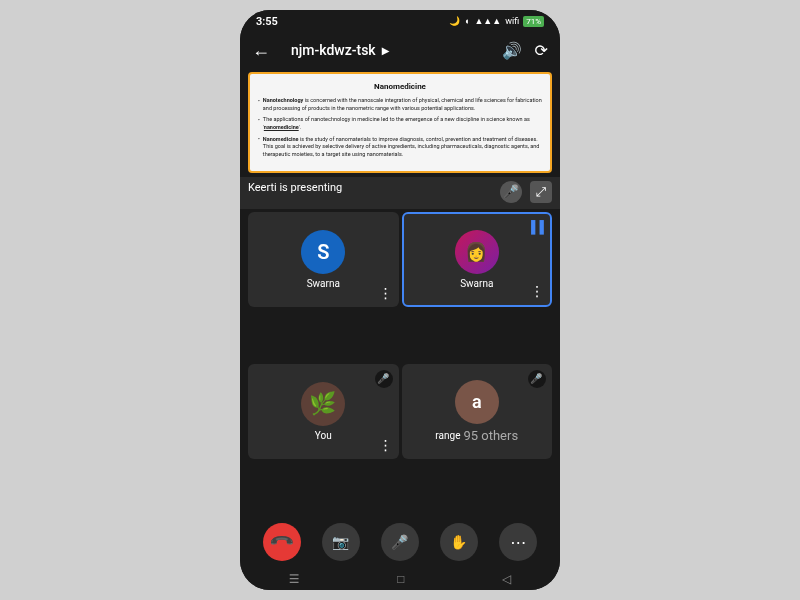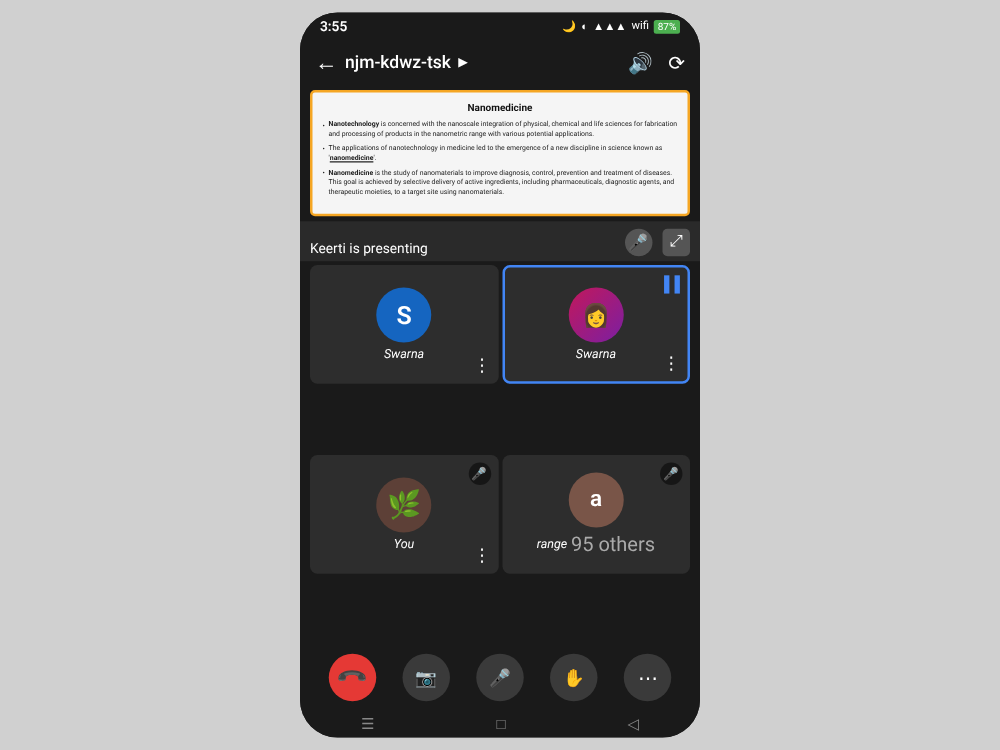--- a/index.html
+++ b/index.html
@@ -50,20 +50,21 @@
     }
     .top-bar-left {
       display: flex;
       align-items: center;
       gap: 6px;
     }
     .top-bar-title {
       color: white;
       font-size: 14px;
       font-weight: 500;
+      margin-left: 15px;
     }
     .top-bar-right {
       display: flex;
       gap: 12px;
       align-items: center;
     }
     .presentation-area {
       background: #f5f5f5;
       border: 2.5px solid #f5a623;
       margin: 4px 8px;
@@ -94,21 +95,21 @@
     }
     .keyword {
       font-weight: 700;
     }
     .underline {
       text-decoration: underline;
     }
     .presenting-bar {
       background: #2a2a2a;
       display: flex;
-      align-items: flex-end;
+      align-items: flex-start;
       justify-content: space-between;
       padding: 4px 8px;
       height: 32px;
     }
     .presenting-text {
       color: white;
       font-size: 11px;
     }
     .presenting-icons {
       display: flex;
@@ -156,21 +157,20 @@
       overflow: hidden;
       display: flex;
       align-items: center;
       justify-content: center;
       margin-bottom: 4px;
     }
     .avatar-a { background: #795548; }
     .participant-name {
       color: white;
       font-size: 10px;
-      font-style: italic;
     }
     .participant-more {
       position: absolute;
       bottom: 6px;
       right: 6px;
       color: white;
       font-size: 14px;
     }
     .tile-mute-icon {
       position: absolute;
@@ -188,21 +188,21 @@
     }
     .tile-audio-icon {
       position: absolute;
       top: 6px;
       right: 6px;
       color: #4285f4;
       font-size: 14px;
     }
     .others-label {
       color: #aaa;
-      font-size: 16px;
+      font-size: 13px;
       margin-left: 3px;
     }
     .bottom-controls {
       background: #1a1a1a;
       display: flex;
       justify-content: space-around;
       align-items: center;
       padding: 8px 12px;
       height: 52px;
     }
@@ -243,21 +243,21 @@
 
 <div class="phone-frame">
 
   <div class="status-bar">
     <span class="status-time">3:55</span>
     <div class="status-icons">
       <span style="color:white;font-size:9px;">🌙</span>
       <span style="color:white;font-size:9px;">◐</span>
       <span style="color:white;font-size:9px;">▲▲▲</span>
       <span style="color:white;font-size:9px;">wifi</span>
-      <span style="background:#4CAF50;color:white;font-size:8px;padding:1px 3px;border-radius:2px;">87%</span>
+      <span style="background:#4CAF50;color:white;font-size:8px;padding:1px 3px;border-radius:2px;">71%</span>
     </div>
   </div>
 
   <div class="top-bar">
     <div class="top-bar-left">
       <span style="color:white;font-size:18px;cursor:pointer;">←</span>
       <span class="top-bar-title">njm-kdwz-tsk</span>
       <span style="color:white;font-size:10px;">▶</span>
     </div>
     <div class="top-bar-right">

